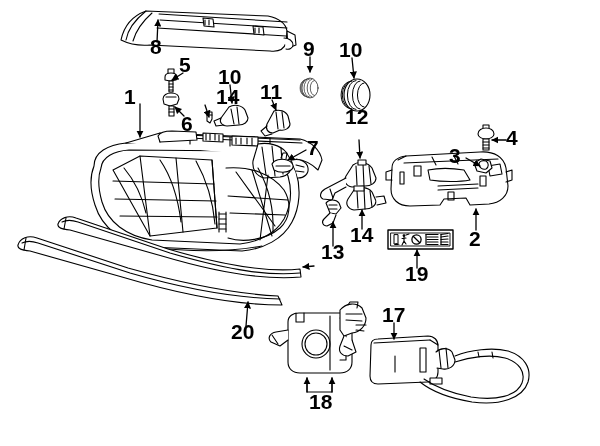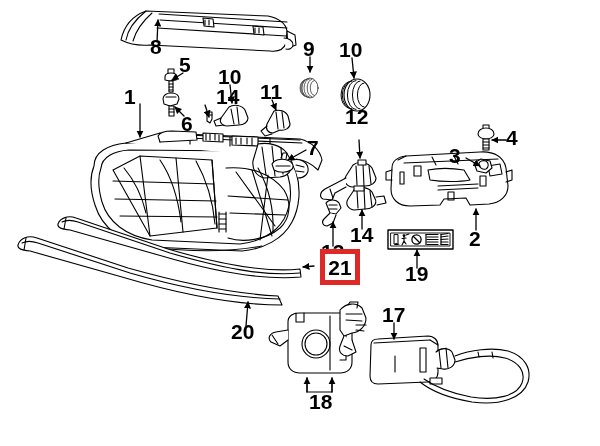--- a/index.html
+++ b/index.html
@@ -337,17 +337,14 @@
   <div class="callout c-lg" style="left:345px;top:106px;">12</div>
   <div class="callout c-lg" style="left:321px;top:241px;">13</div>
   <div class="callout c-lg" style="left:192px;top:86px;margin-left:24px;">14</div>
   <div class="callout c-lg" style="left:350px;top:224px;">14</div>
   <div class="callout c-lg" style="left:218px;top:66px;">10</div>
   <div class="callout c-lg" style="left:382px;top:304px;">17</div>
   <div class="callout c-lg" style="left:309px;top:391px;">18</div>
   <div class="callout c-lg" style="left:405px;top:263px;">19</div>
   <div class="callout c-lg" style="left:231px;top:321px;">20</div>
 
-  <div class="hl" style="left:320px;top:249px;width:40px;height:36px;">
-    <span>21</span>
-  </div>
 
 </div>
 
 </body></html>

